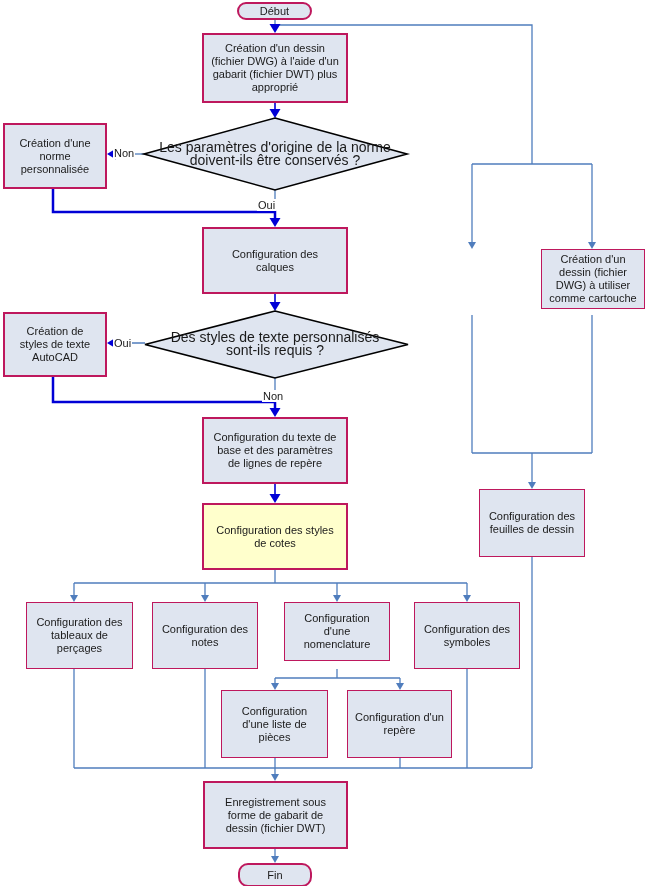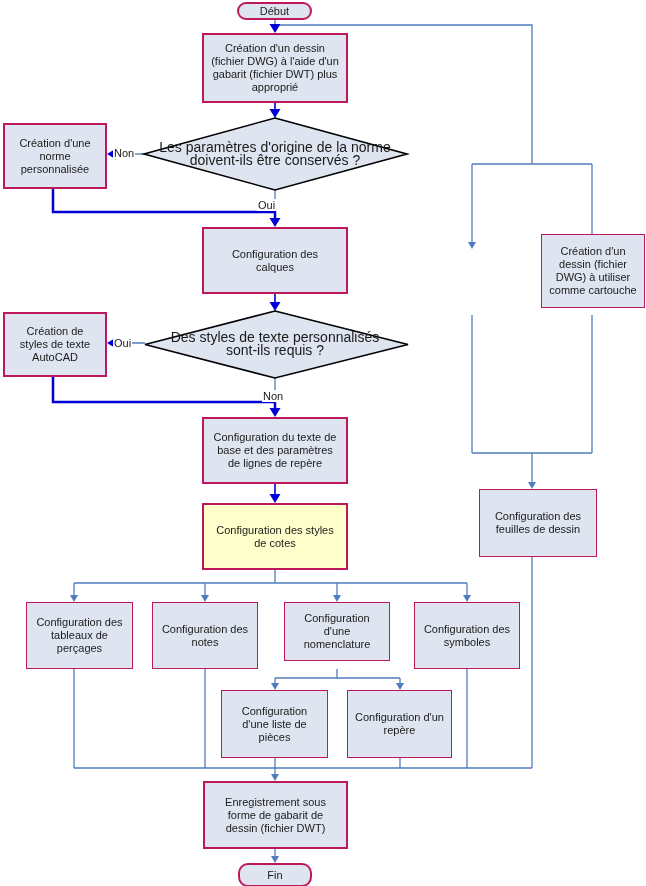--- a/index.html
+++ b/index.html
@@ -130,22 +130,22 @@
   <div class="node" style="left:3px;top:312px;width:104px;height:65px;">Création de styles de texte AutoCAD</div>
 
   <div class="node thin" style="left:26px;top:602px;width:107px;height:67px;">Configuration des tableaux de perçages</div>
   <div class="node thin" style="left:152px;top:602px;width:106px;height:67px;">Configuration des notes</div>
   <div class="node thin pad12" style="left:284px;top:602px;width:106px;height:59px;">Configuration d'une nomenclature</div>
   <div class="node thin" style="left:414px;top:602px;width:106px;height:67px;">Configuration des symboles</div>
 
   <div class="node thin pad12" style="left:221px;top:690px;width:107px;height:68px;">Configuration d'une liste de pièces</div>
   <div class="node thin" style="left:347px;top:690px;width:105px;height:68px;">Configuration d'un repère</div>
 
-  <div class="node thin" style="left:541px;top:234px;width:104px;height:74px;">Création d'un dessin (fichier DWG) à utiliser comme cartouche</div>
-  <div class="node thin" style="left:479px;top:489px;width:118px;height:68px;">Configuration des feuilles de dessin</div>
+  <div class="node thin" style="left:541px;top:249px;width:104px;height:60px;">Création d'un dessin (fichier DWG) à utiliser comme cartouche</div>
+  <div class="node thin" style="left:479px;top:489px;width:106px;height:68px;">Configuration des feuilles de dessin</div>
 
   <div class="node pad12" style="left:203px;top:781px;width:145px;height:68px;">Enregistrement sous forme de gabarit de dessin (fichier DWT)</div>
 
   <div class="elabel" style="left:113px;top:147px;">Non</div>
   <div class="elabel" style="left:257px;top:199px;">Oui</div>
   <div class="elabel" style="left:113px;top:337px;">Oui</div>
   <div class="elabel" style="left:262px;top:390px;">Non</div>
 
 </div>
 

